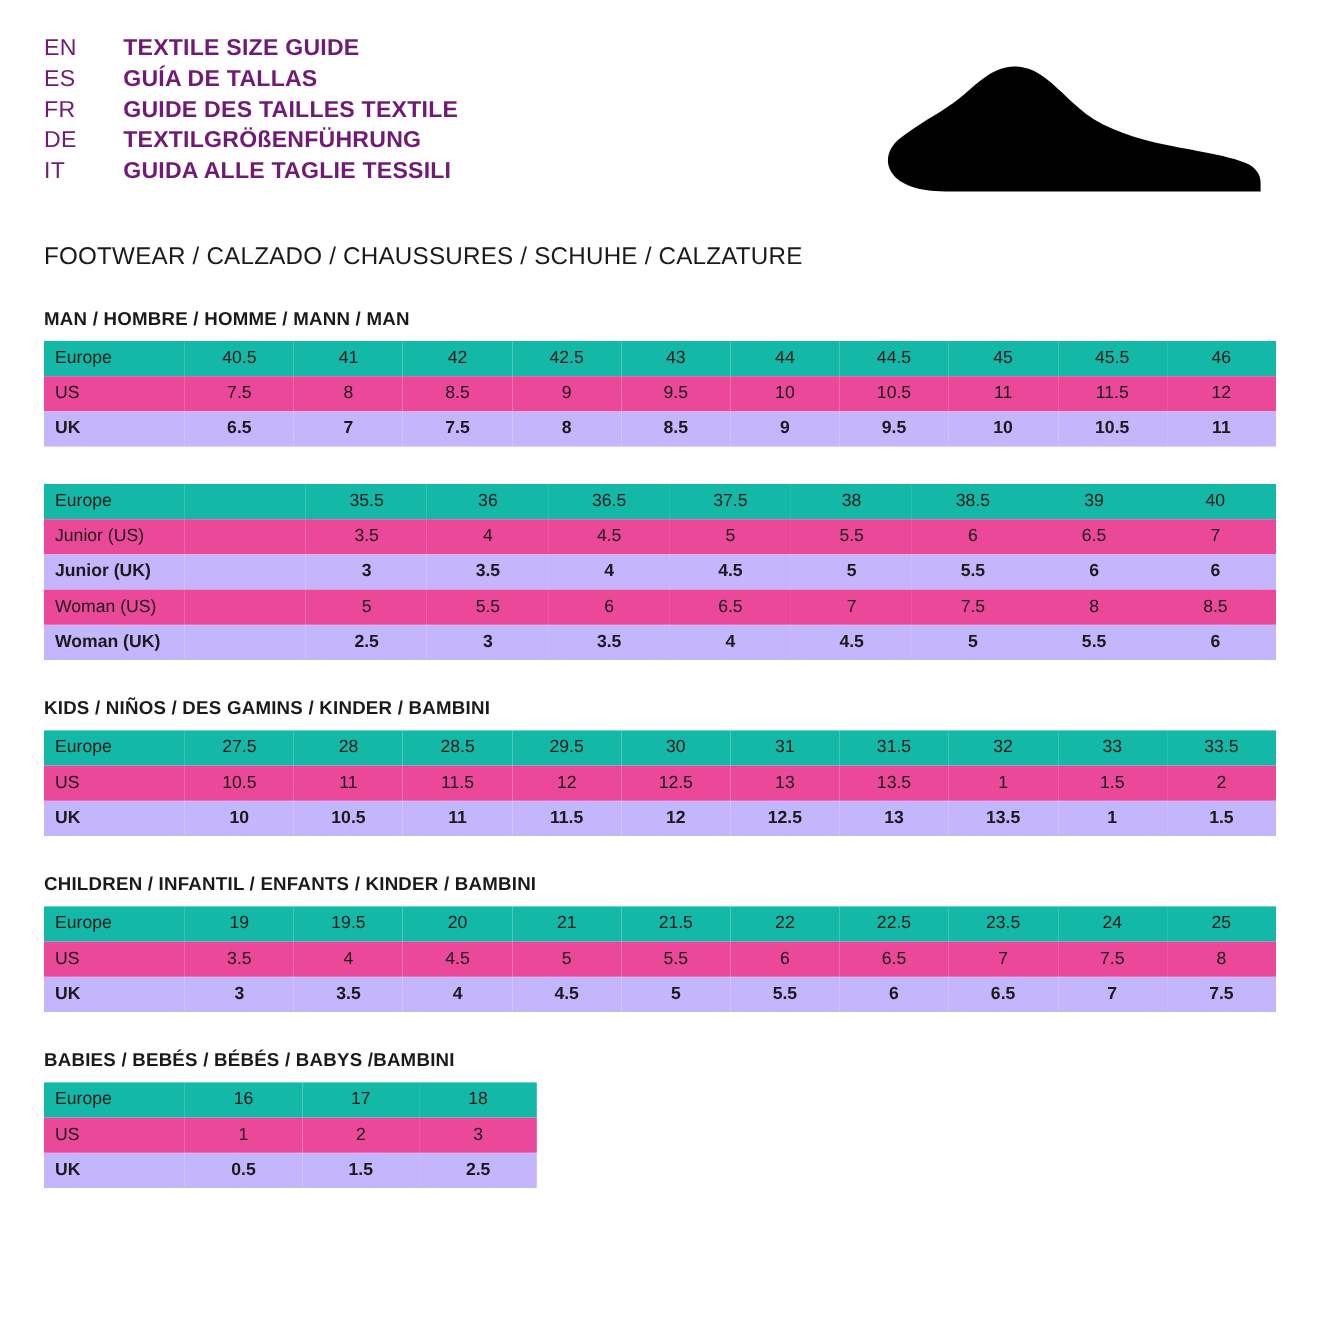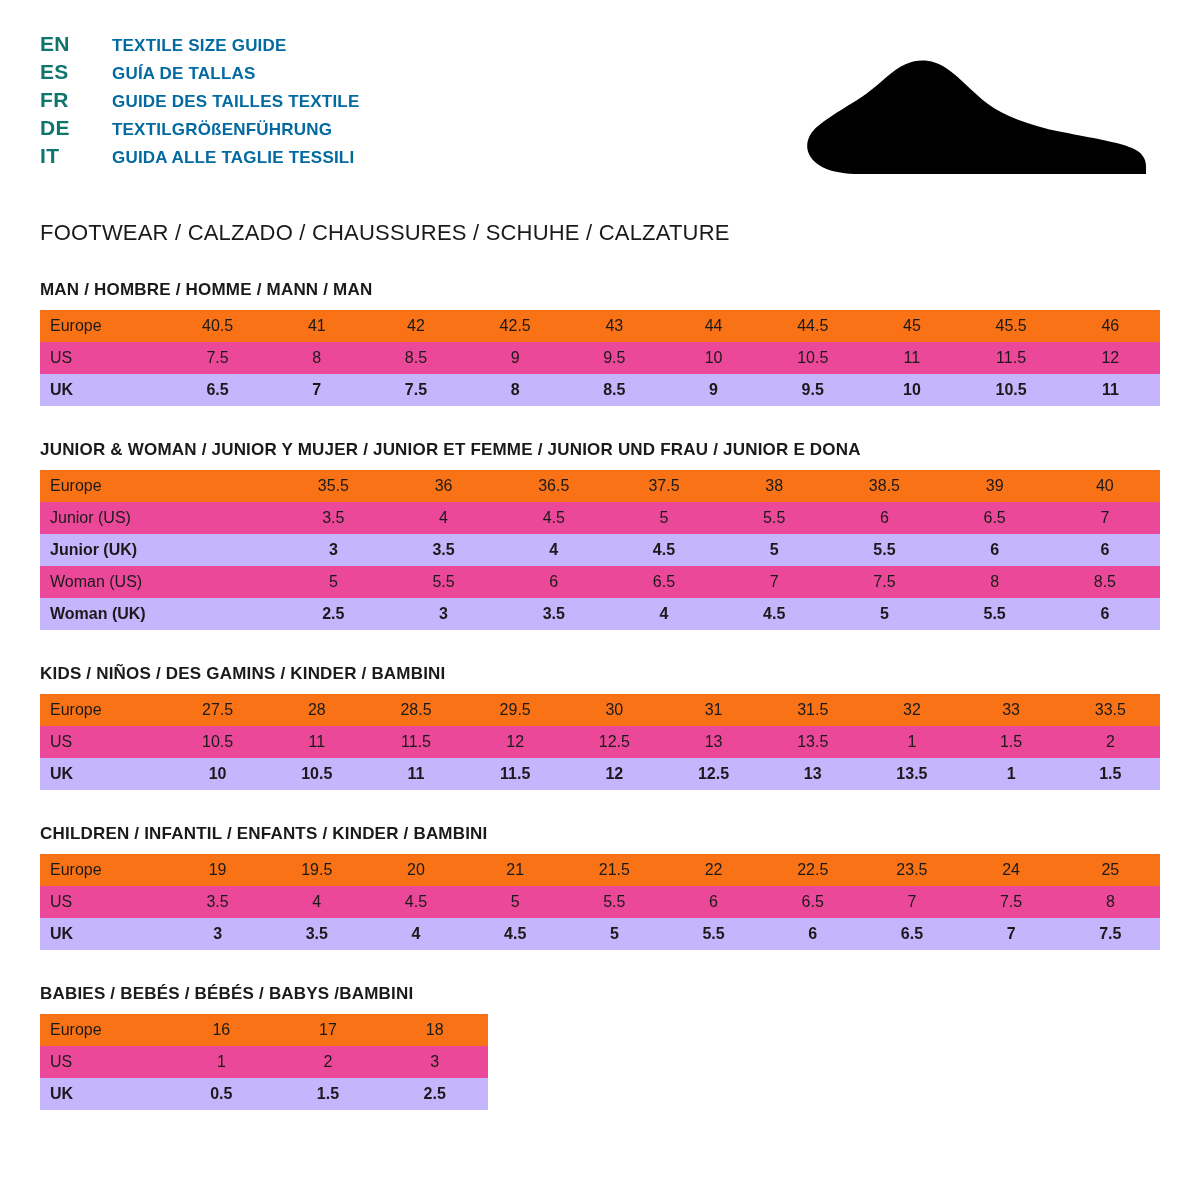--- a/index.html
+++ b/index.html
@@ -32,29 +32,29 @@
     display: block;
   }
   .lang-row {
     display: flex;
     align-items: baseline;
     margin-bottom: 4px;
   }
   .lang-code {
     width: 72px;
     font-size: 21px;
-    font-weight: bold;
+    font-weight: normal;
     letter-spacing: 0.3px;
-    color: #0f766e;
+    color: #701a75;
   }
   .lang-text {
-    font-size: 17px;
+    font-size: 21px;
     font-weight: bold;
     letter-spacing: 0.2px;
-    color: #0369a1;
+    color: #701a75;
   }
   .shoe-wrap {
     width: 360px;
     padding-top: 24px;
     display: flex;
     justify-content: flex-start;
   }
 
   .category-title {
     margin-top: 34px;
@@ -89,21 +89,21 @@
     text-align: center;
     vertical-align: middle;
     color: #1a1a1a;
   }
   table.size-table td.rowlabel {
     text-align: left;
     padding-left: 10px;
     width: 118px;
   }
   tr.head td {
-    background: #f97316;
+    background: #14b8a6;
     font-weight: normal;
   }
   tr.alt td {
     background: #c4b5fd;
     font-weight: bold;
   }
   tr.plain td {
     background: #ec4899;
   }
 </style>
@@ -186,21 +186,20 @@
         <td>9.5</td>
         <td>10</td>
         <td>10.5</td>
         <td>11</td>
       </tr>
     </tbody>
       </table>
   </div>
 
   <div class="section">
-    <div class="section-title">JUNIOR &amp; WOMAN / JUNIOR Y MUJER / JUNIOR ET FEMME / JUNIOR UND FRAU / JUNIOR E DONA</div>
     <table class="size-table full">
       <tbody>
           <tr class="head">
         <td class="rowlabel">Europe</td>
         <td></td>
         <td>35.5</td>
         <td>36</td>
         <td>36.5</td>
         <td>37.5</td>
         <td>38</td>

